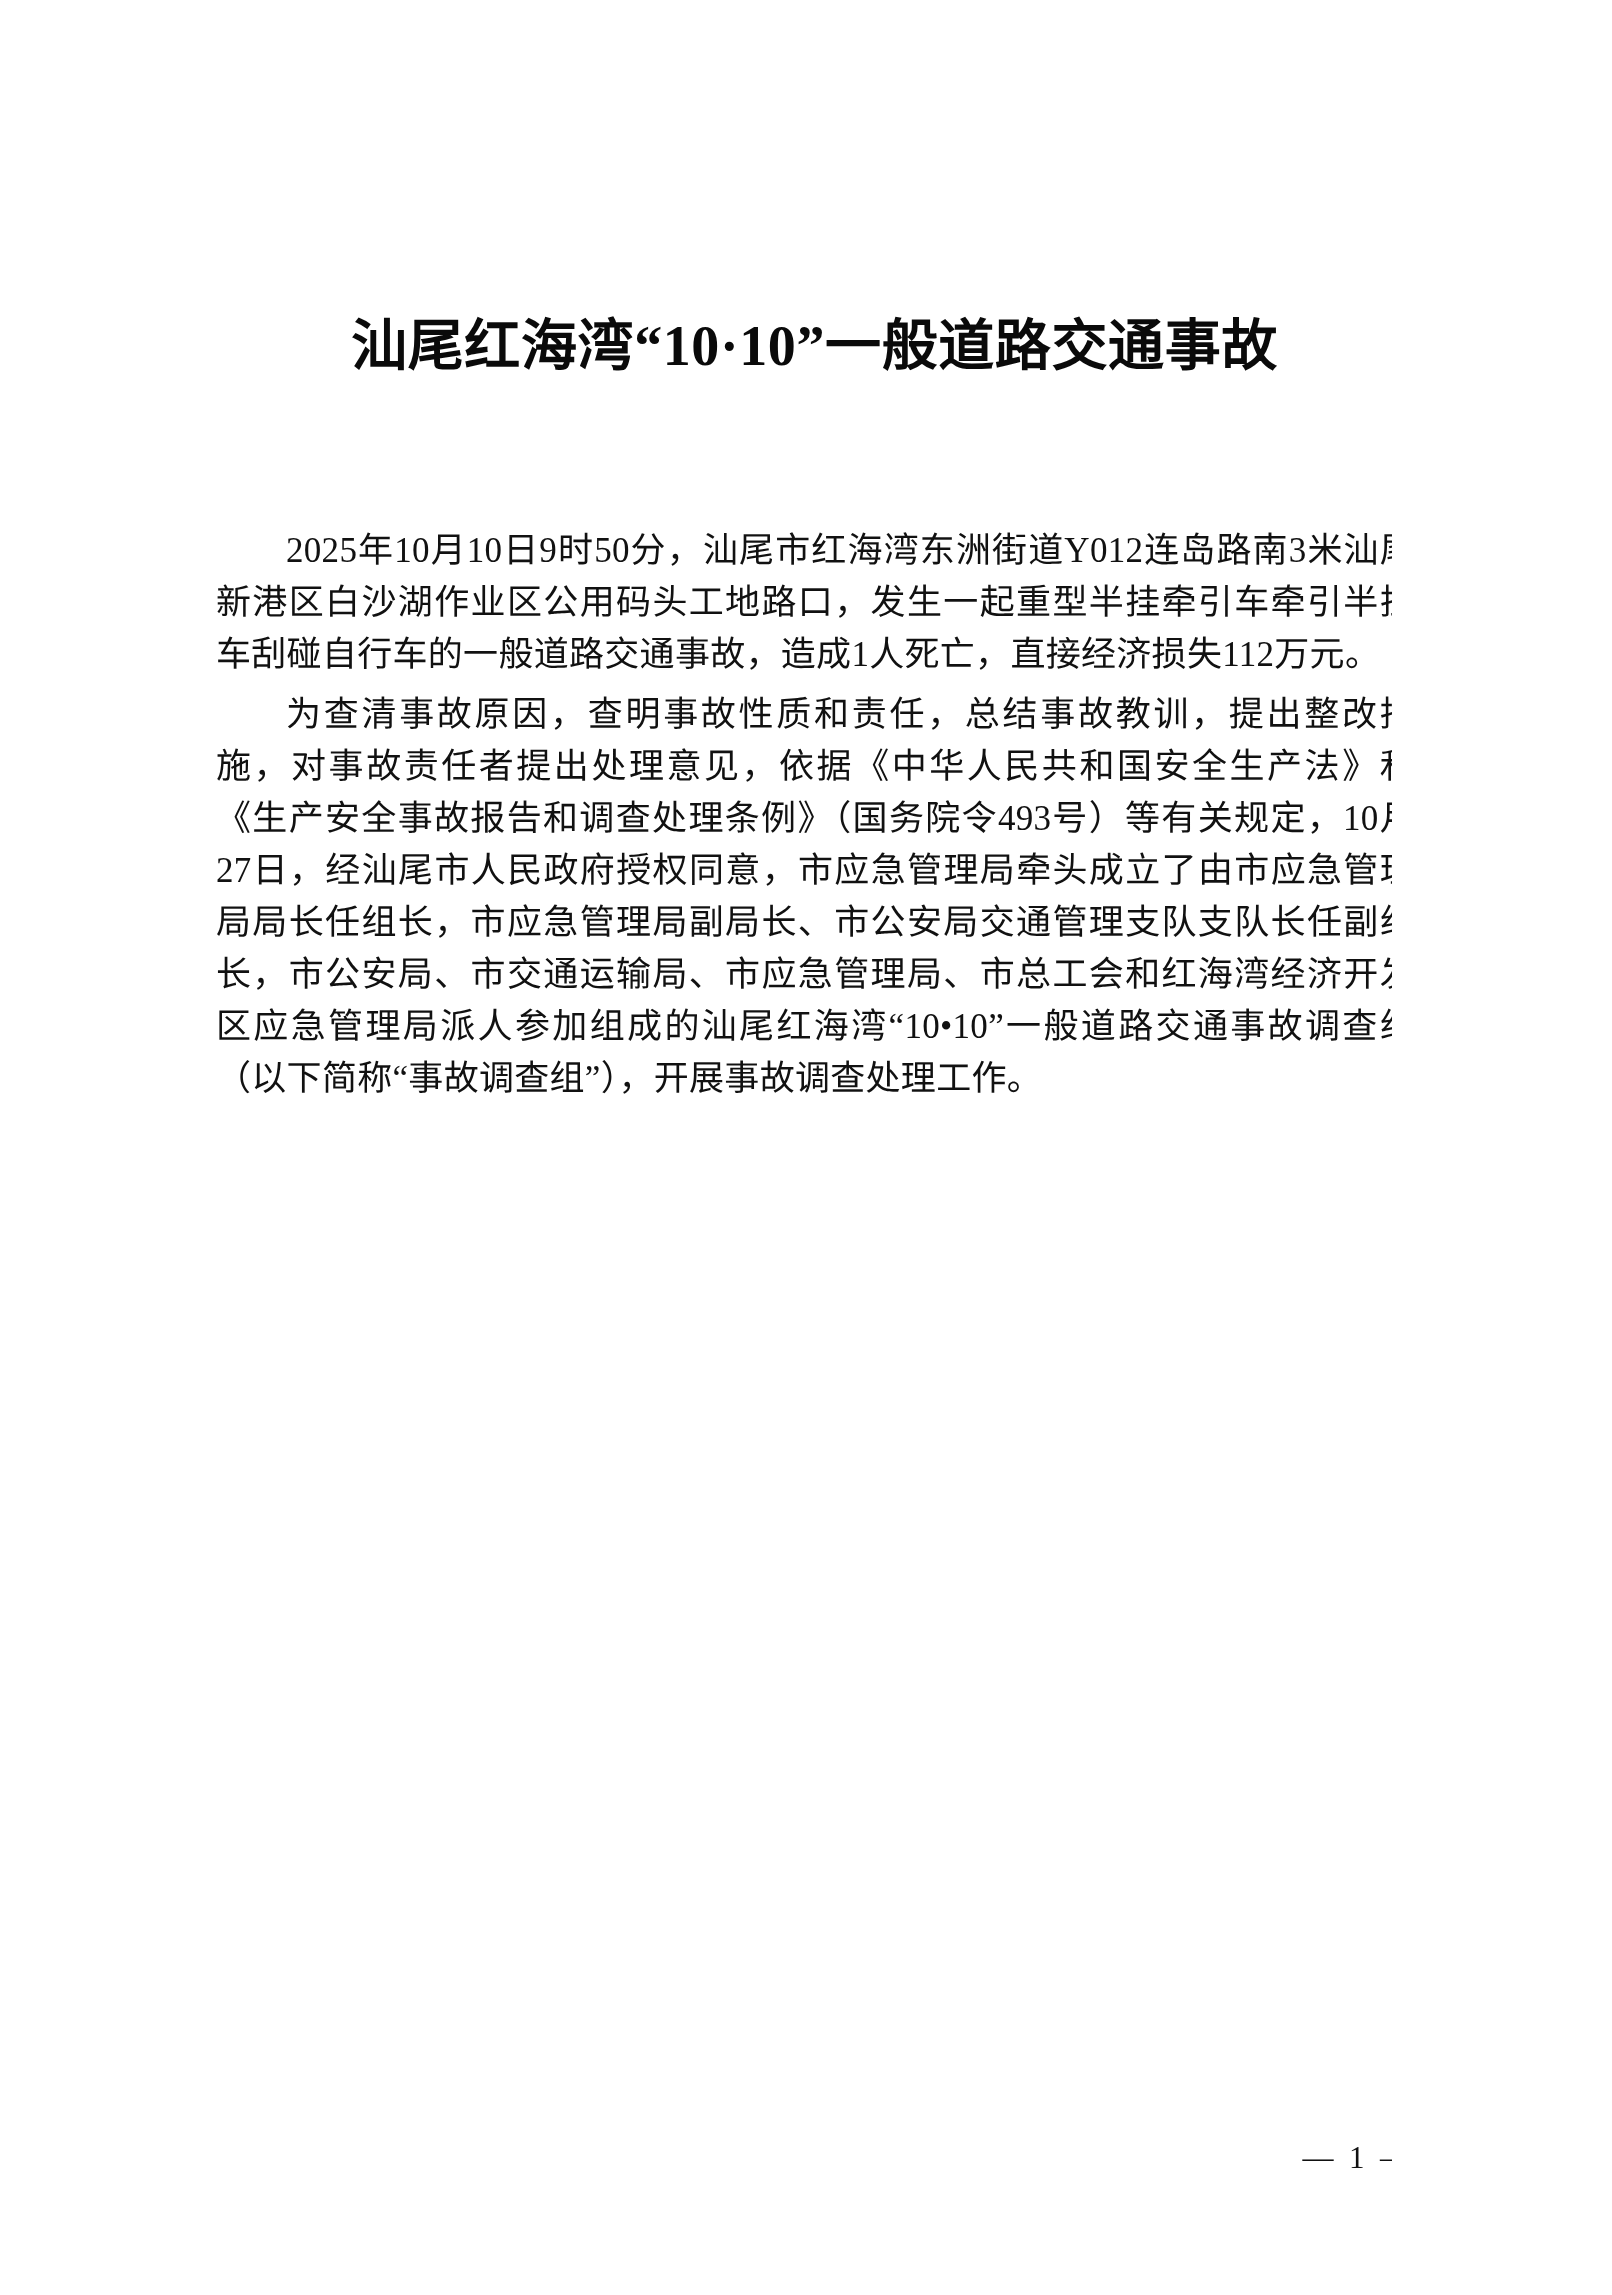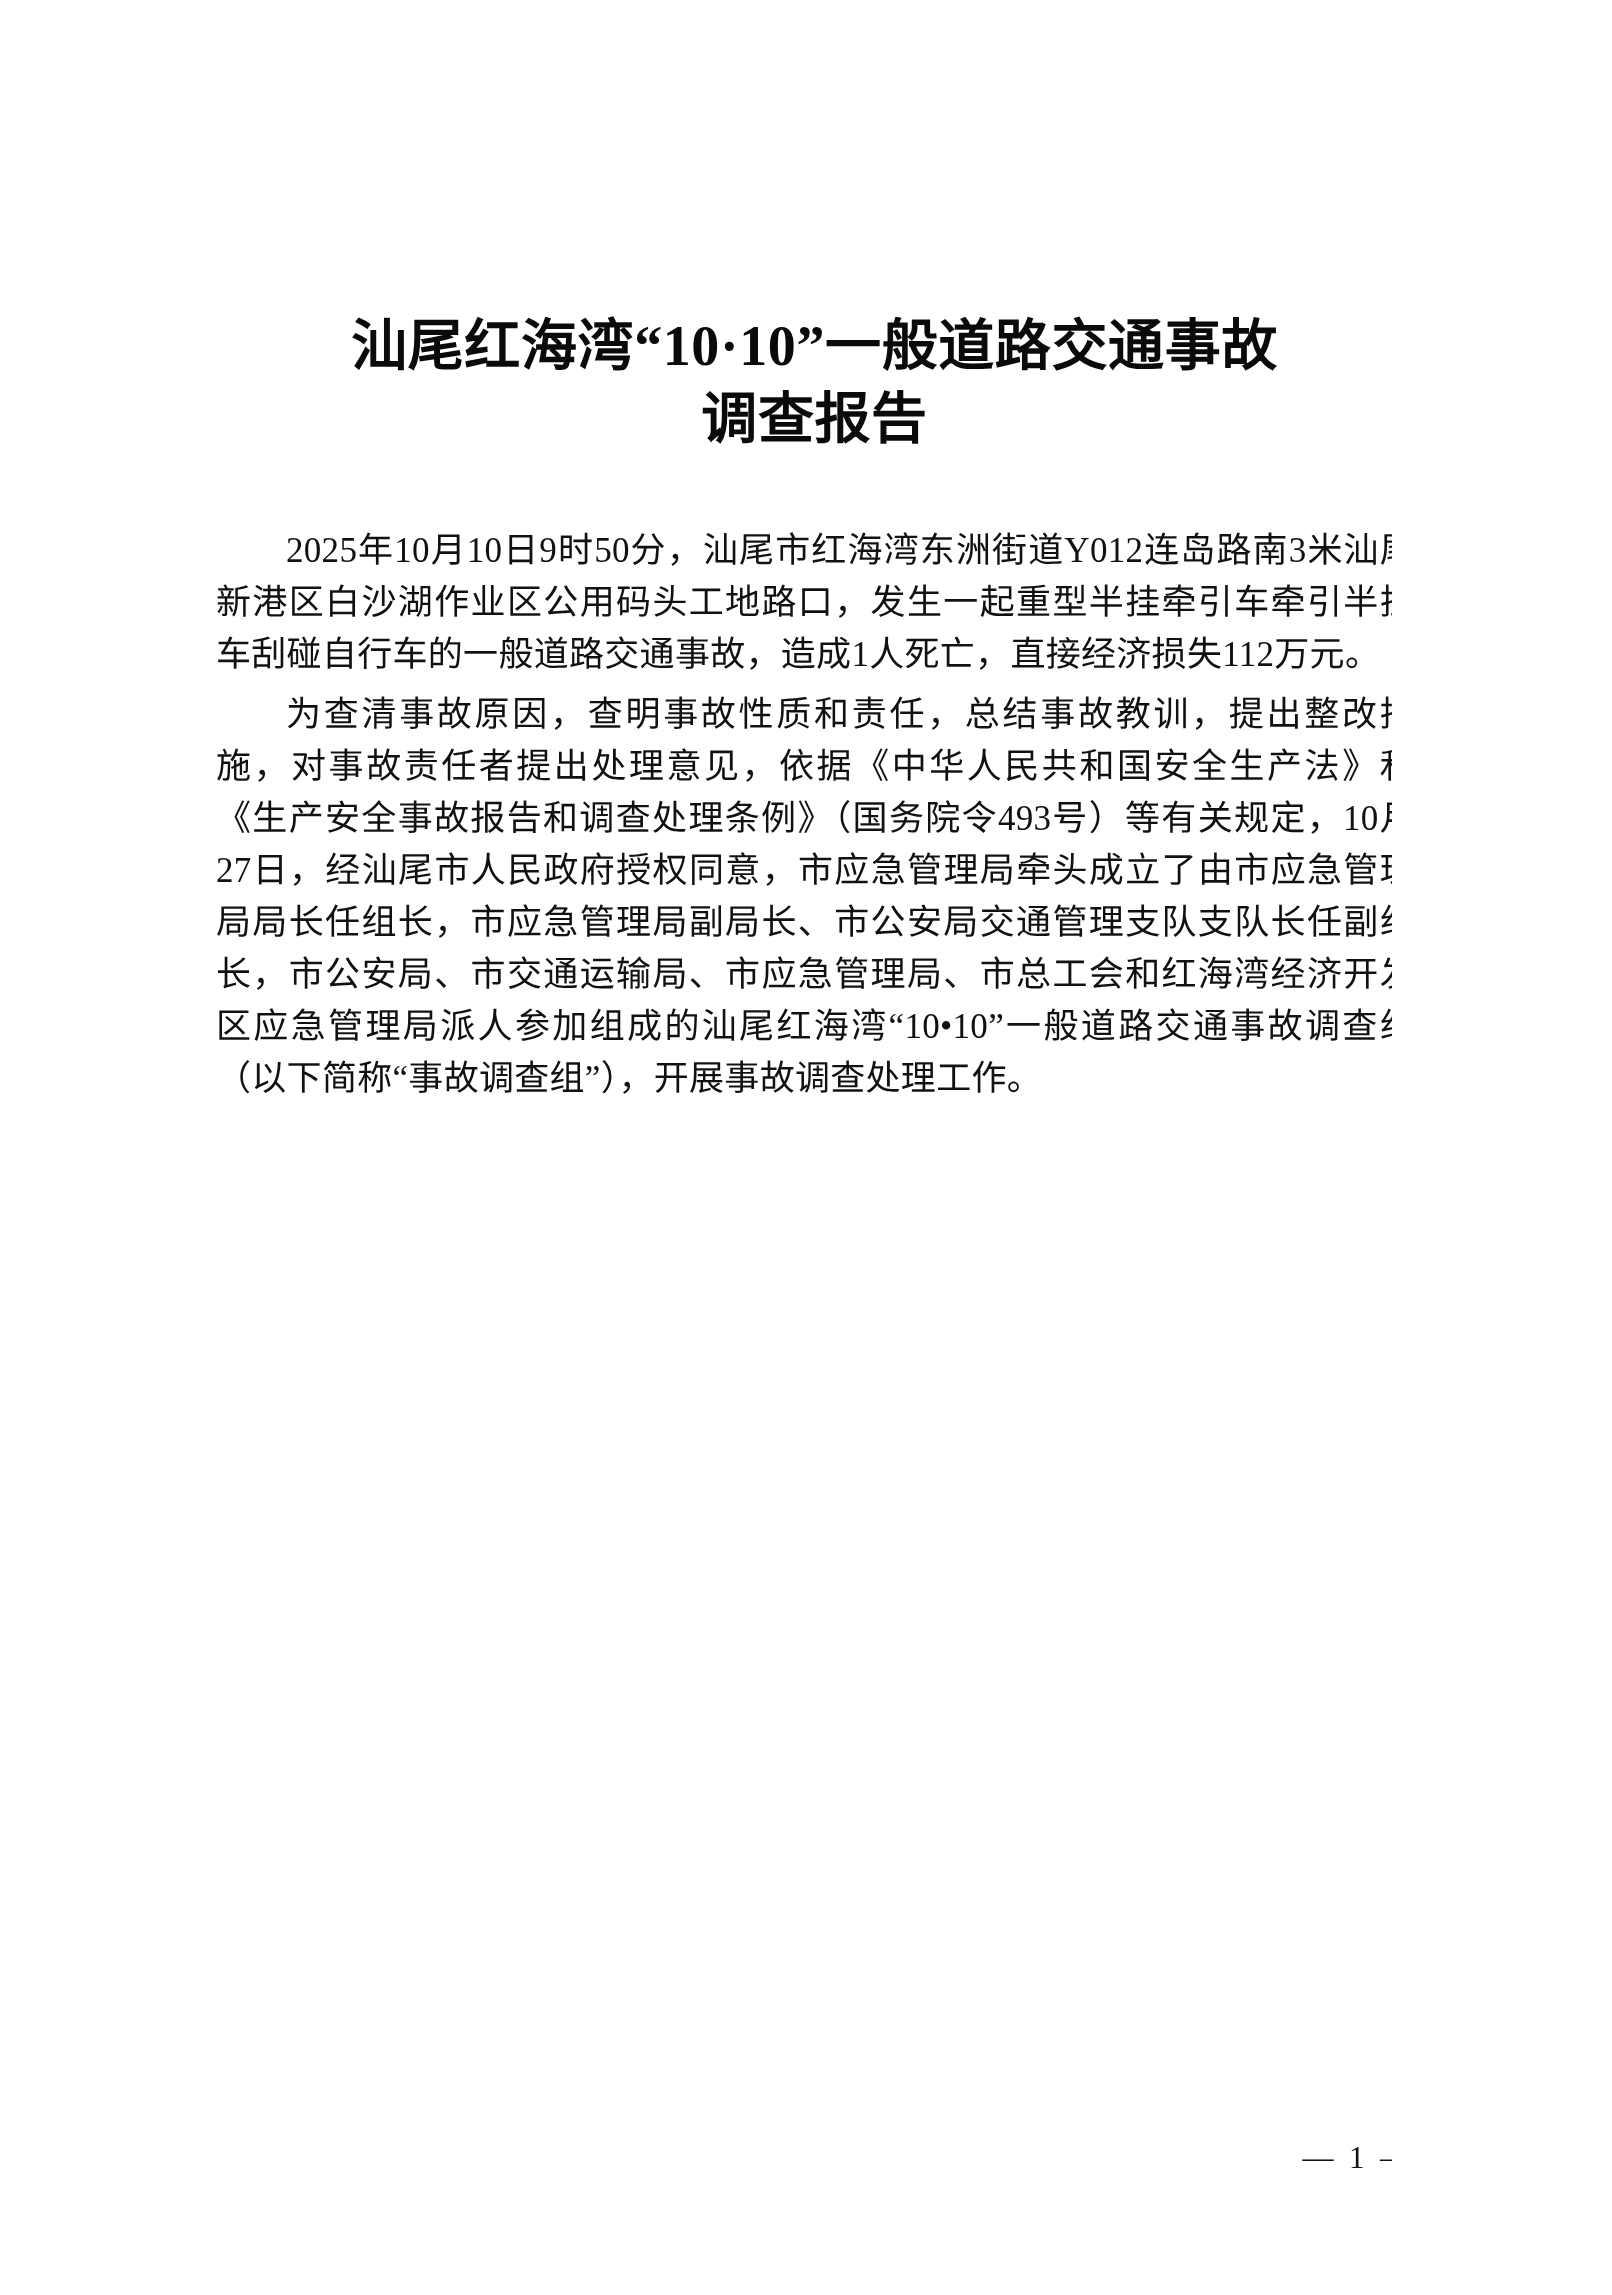--- a/index.html
+++ b/index.html
@@ -80,21 +80,20 @@
     letter-spacing: 3.9px;
   }
 </style>
 </head>
 <body>
 
 <div class="page">
 
   <h1 class="doc-title">
     <span class="title-line">汕尾红海湾“10·10”一般道路交通事故</span>
-    <span class="title-line">调查报告</span>
   </h1>
 
   <div class="body-block">
     <p class="para">2025年10月10日9时50分，汕尾市红海湾东洲街道Y012连岛路南3米汕尾新港区白沙湖作业区公用码头工地路口，发生一起重型半挂牵引车牵引半挂车刮碰自行车的一般道路交通事故，造成1人死亡，直接经济损失112万元。</p>
 
     <p class="para">为查清事故原因，查明事故性质和责任，总结事故教训，提出整改措施，对事故责任者提出处理意见，依据《中华人民共和国安全生产法》和《生产安全事故报告和调查处理条例》（国务院令493号）等有关规定，10月27日，经汕尾市人民政府授权同意，市应急管理局牵头成立了由市应急管理局局长任组长，市应急管理局副局长、市公安局交通管理支队支队长任副组长，市公安局、市交通运输局、市应急管理局、市总工会和红海湾经济开发区应急管理局派人参加组成的汕尾红海湾“10•10”一般道路交通事故调查组（以下简称“事故调查组”），开展事故调查处理工作。</p>
 
   </div>
 
   <div class="page-footer">

